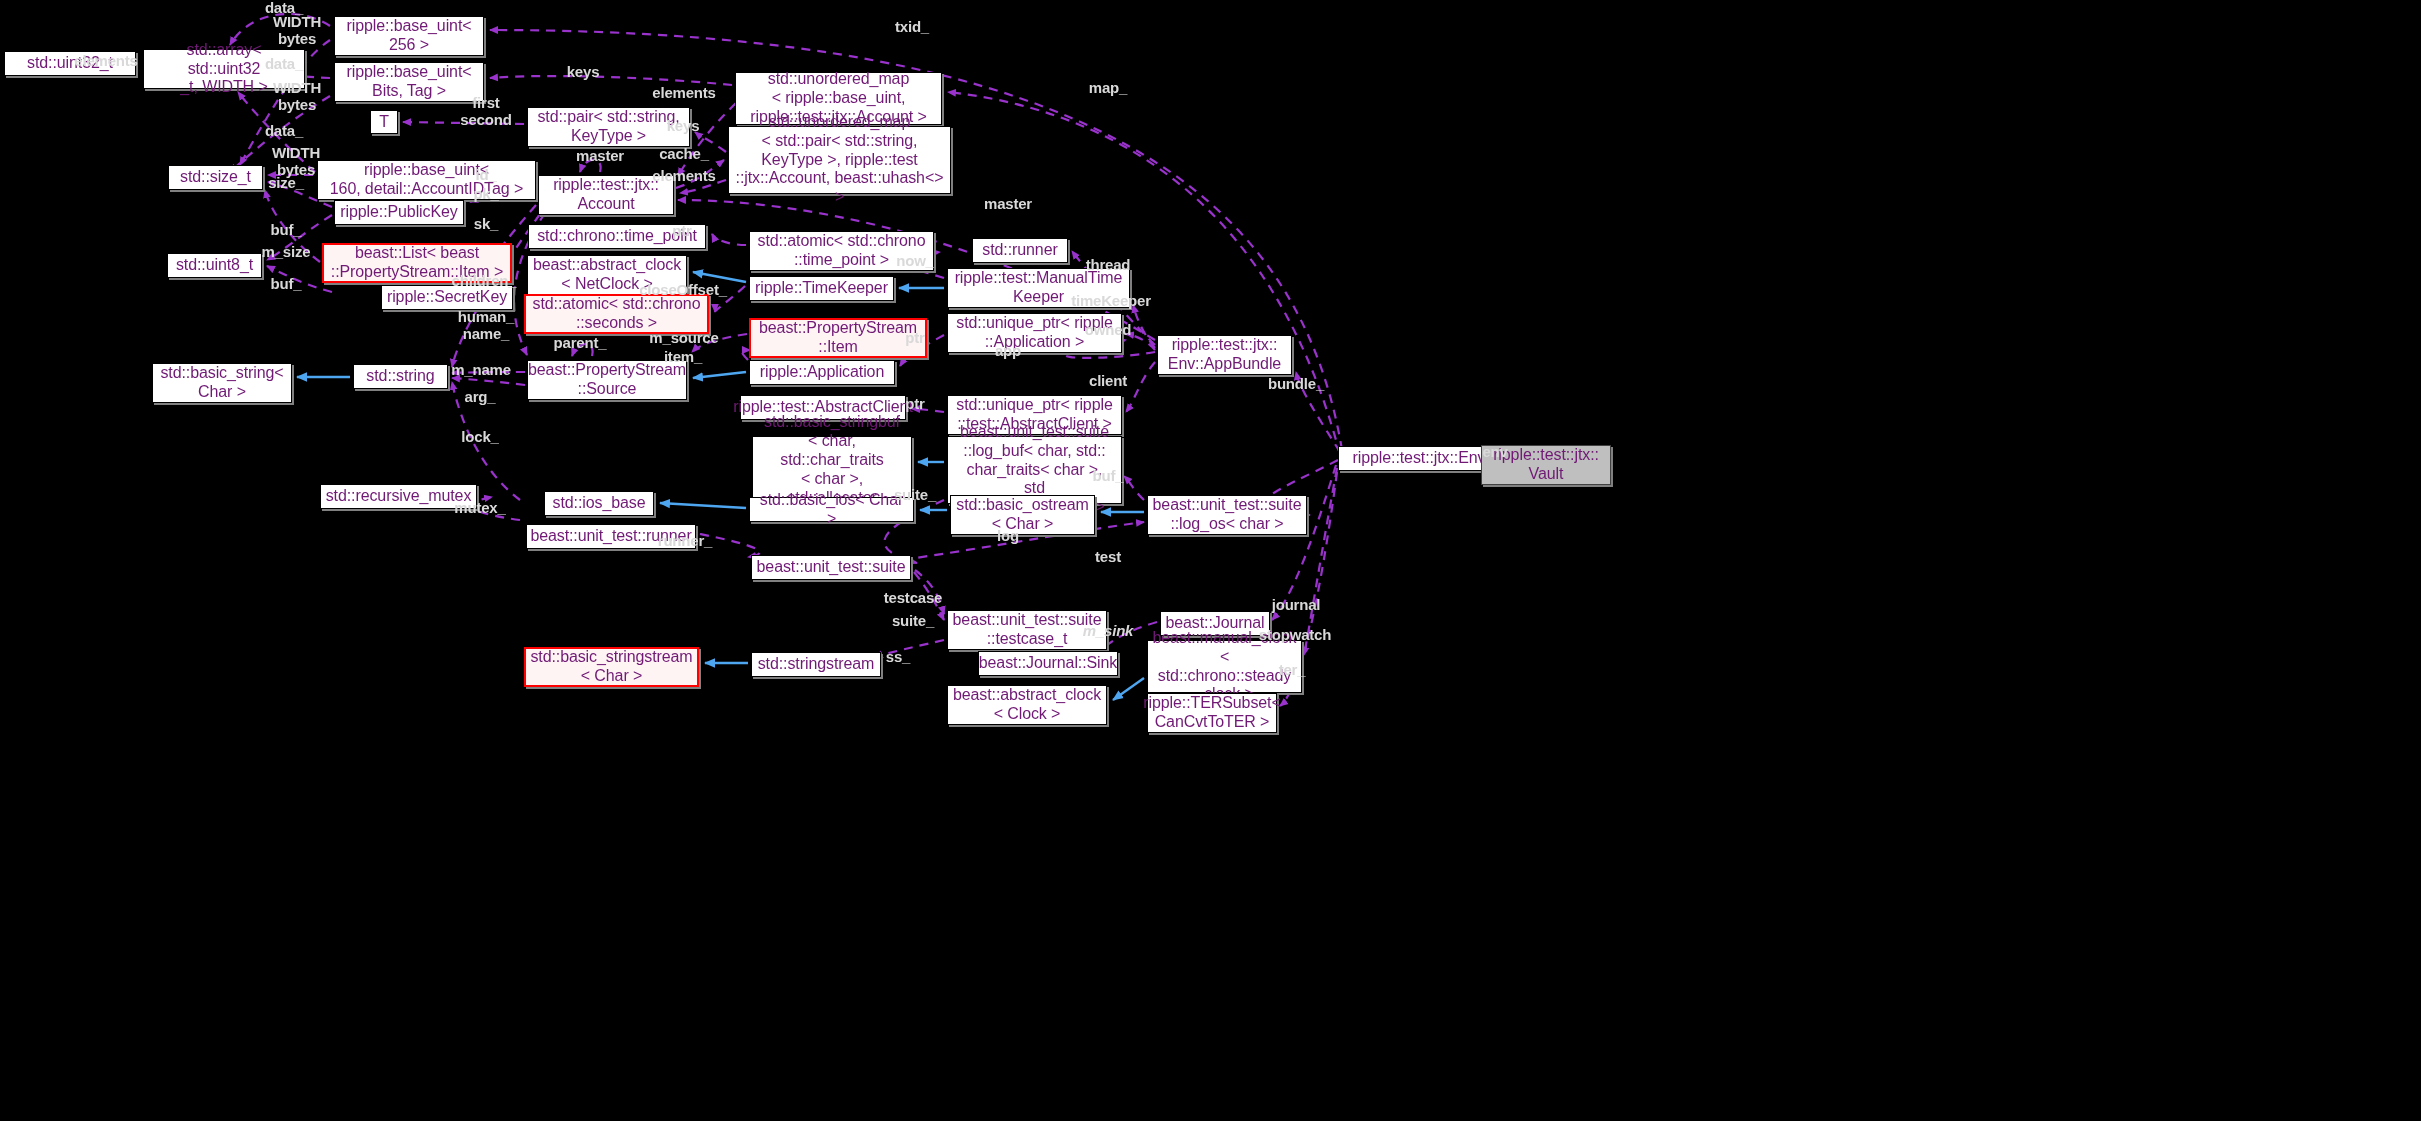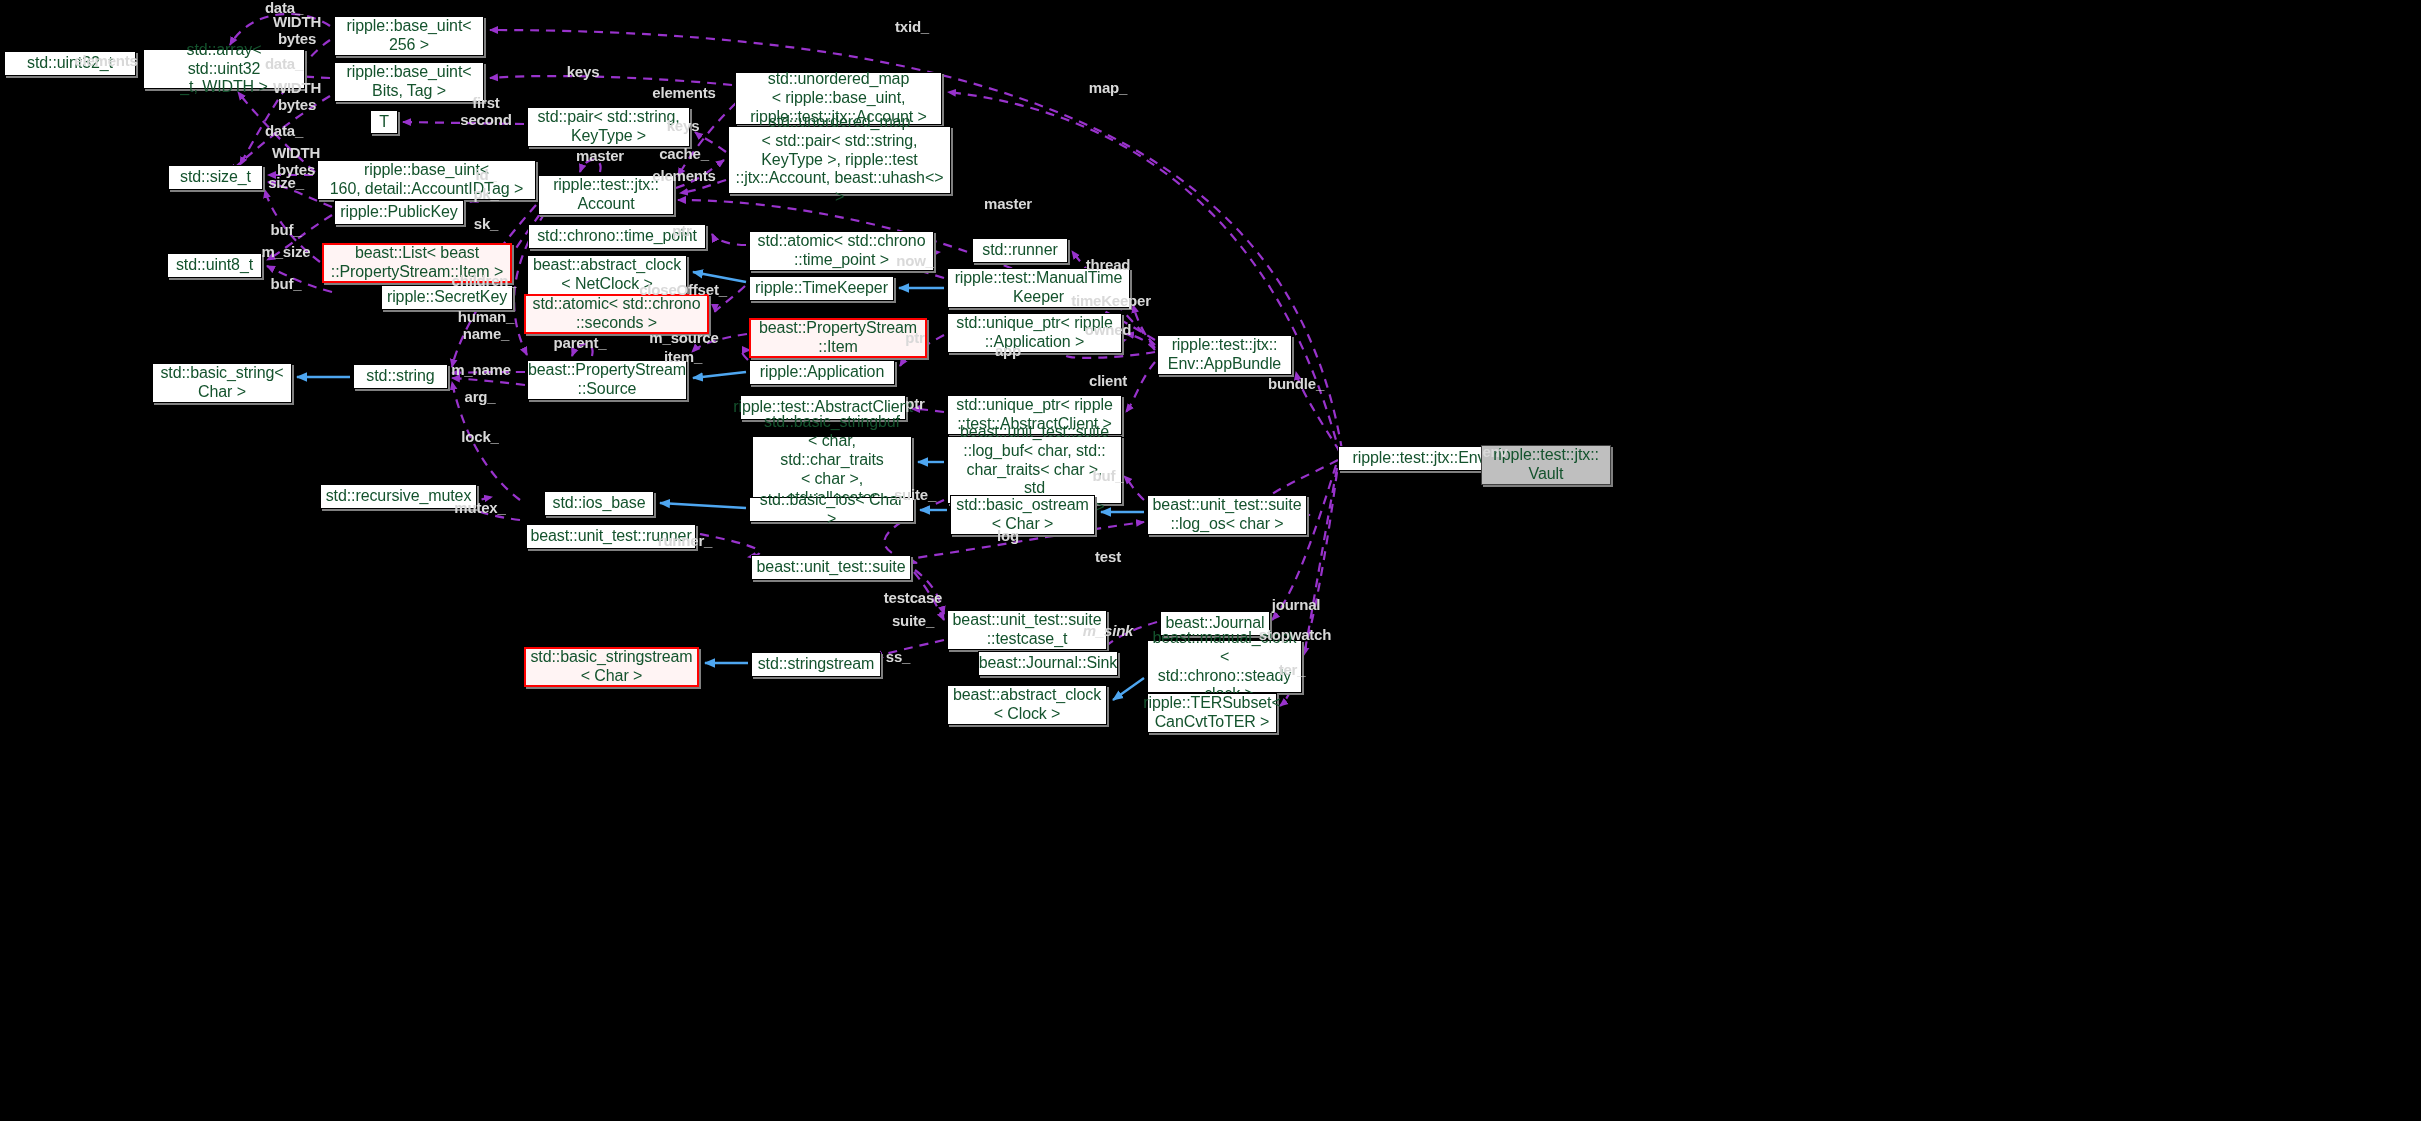--- a/index.html
+++ b/index.html
@@ -22,21 +22,21 @@
   .node{
     position:absolute;
     box-sizing:border-box;
     display:flex;
     align-items:center;
     justify-content:center;
     text-align:center;
     background:#ffffff;
     border:1px solid #000000;
     box-shadow:2px 2px 0 0 #808080;
-    color:#14532d;
+    color:#701a75;
     font-size:16px;
     line-height:1.18;
     padding:2px 6px;
     white-space:pre-line;
     letter-spacing:-0.1px;
   }
   .node.pink{
     background:#fff4f4;
     border:2px solid #ff0000;
   }

